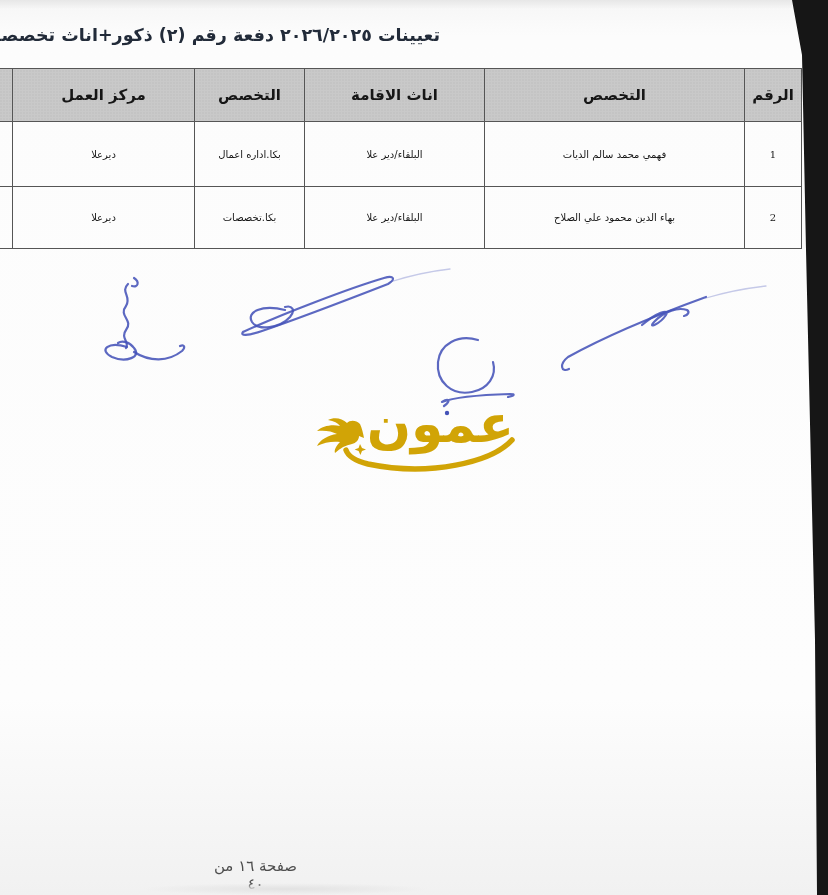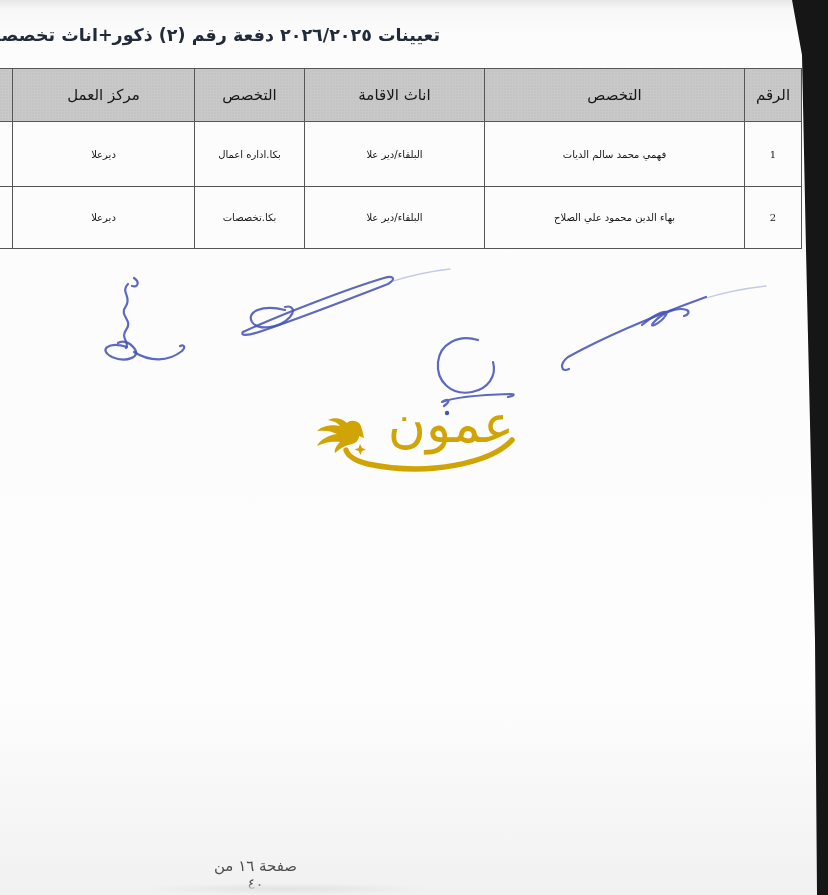--- a/index.html
+++ b/index.html
@@ -20,36 +20,36 @@
     font-size:17.5px; font-weight:bold; color:#222b39; letter-spacing:.2px;
   }
   .tbl-wrap{position:absolute; top:68px; right:26px;}
   table.doc{border-collapse:collapse; direction:rtl; table-layout:fixed; width:845px;
     border:1.5px solid #3f3f3f;}
   table.doc th, table.doc td{
     border:1px solid #555; text-align:center; vertical-align:middle;
     color:#161616; font-size:10px; padding:0 3px; overflow:hidden;
   }
   table.doc th{
-    height:52px; font-weight:normal; font-size:15px;
+    height:52px; font-weight:bold; font-size:15px;
     background-color:#c9c9c9;
     background-image:radial-gradient(circle, rgba(80,80,80,.16) 1px, transparent 1px);
     background-size:3px 3px;
   }
   tr.r1 td{height:64px;} tr.r2 td{height:61px;}
   td.num{font-family:"DejaVu Serif", serif; font-size:16px;}
   col.c-num{width:57px;} col.c-name{width:260px;} col.c-res{width:180px;}
   col.c-spec{width:110px;} col.c-center{width:182px;} col.c-cut{width:56px;}
   .ink-layer{position:absolute;left:0;top:0;pointer-events:none;}
   .ink{stroke:var(--ink,#4553b8); fill:none; stroke-width:2.2; stroke-linecap:round; stroke-linejoin:round; opacity:.88;}
   .ink.faint{opacity:.3; stroke-width:1.3;}
   .gold{stroke:var(--watermark,#d1a406); fill:none; stroke-linecap:round;}
   .watermark-text{
     position:absolute; top:398px; right:314px; direction:rtl;
-    font-size:52px; font-weight:normal; color:var(--watermark,#d1a406);
+    font-size:52px; font-weight:bold; color:var(--watermark,#d1a406);
     letter-spacing:1px; line-height:1;
   }
   .footer{
     position:absolute; left:213px; top:857px; width:85px; direction:rtl;
     font-size:15px; color:#4d4d4d; text-align:center;
   }
 </style>
 </head>
 <body>
 

